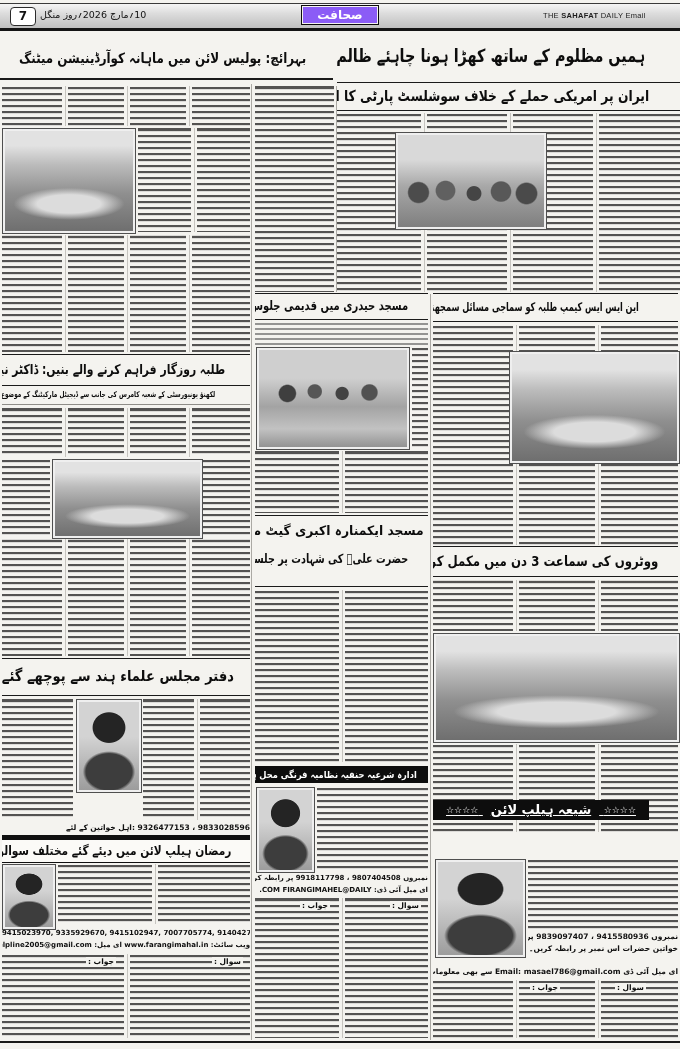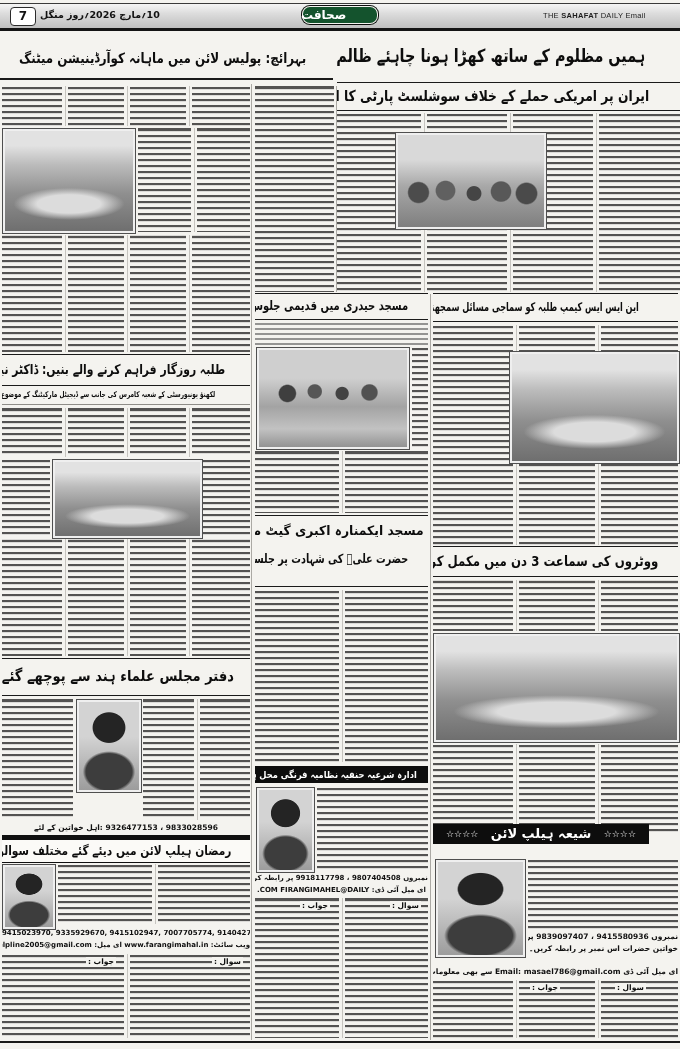--- a/index.html
+++ b/index.html
@@ -1,31 +1,31 @@
 <!DOCTYPE html>
 <html><head>
 <meta charset="utf-8">
 <style>
   html,body{margin:0;padding:0;background:#e9e8e4;}
   #page{position:relative;width:680px;height:1049px;margin:0 auto;background:#f4f3ef;
         font-family:"DejaVu Sans",sans-serif;overflow:hidden;}
   .abs{position:absolute;}
   .urdu{direction:rtl;font-family:"DejaVu Sans",sans-serif;}
   .nowrap{white-space:nowrap;overflow:hidden;}
-  .ctr{text-align:center;}
-  .bold{font-weight:bold;}
+  .ctr{text-align:right;}
+  .bold{font-weight:normal;}
   .black{color:#111;}
 
   
   .hbar{background:linear-gradient(180deg,#f5f5f5 0%,#dcdcdc 40%,#bfbfbf 100%);
         border-top:1px solid #3a3a3a;border-bottom:3px solid #141414;}
   .pgnum{background:#fff;border:1px solid #2b2b2b;border-radius:4px;
          font:bold 12px/17px "DejaVu Sans",sans-serif;text-align:center;color:#111;}
-  .oval{background:#14532d;border-radius:9px;color:#fff;
-        font:bold 12px/20px "DejaVu Sans",sans-serif;
+  .oval{background:#8b5cf6;border-radius:0;color:#fff;
+        font:bold 12px/20px "DejaVu Sans",sans-serif;text-align:center;
         box-shadow:inset 0 0 0 1px #0c0c0c, inset 0 0 0 2px #f4f3ef;}
   .meng{font:7.5px/11px "Liberation Sans",sans-serif;color:#1c1c1c;letter-spacing:.3px;}
 
   
   .hrule{background:#1a1a1a;}
   .hrule-lt{background:#8f8d88;}
   .vrule{background:#aba9a4;width:1px;}
 
   
   .hd{color:#0d0d0d;font-weight:bold;}
@@ -133,21 +133,21 @@
   <div class="abs sim" style="left:433px;top:580px;width:245px;height:51px;">
     <i class="gut" style="left:80px;"></i>
       <i class="gut" style="left:162px;"></i>
   </div>
   <div class="abs photo ph-room" style="left:433px;top:633px;width:245px;height:108px;"></div>
   <div class="abs sim" style="left:433px;top:744px;width:245px;height:88px;">
     <i class="gut" style="left:80px;"></i>
       <i class="gut" style="left:162px;"></i>
   </div>
 
-  <div class="abs blk-banner urdu nowrap" style="left:433px;top:824px;width:216px;height:20px;font-size:13px;line-height:20px;">
+  <div class="abs blk-banner urdu nowrap" style="left:433px;top:800px;width:216px;height:20px;font-size:13px;line-height:20px;text-decoration:underline;">
     <span class="stars">☆☆☆☆</span>
     <span style="padding:0 8px;">شیعہ ہیلپ لائن</span>
     <span class="stars">☆☆☆☆</span>
   </div>
   <div class="abs photo ph-portrait" style="left:435px;top:859px;width:89px;height:97px;"></div>
   <div class="abs sim" style="left:528px;top:859px;width:150px;height:70px;"></div>
   <div class="abs urdu contact-line nowrap ctr" style="left:528px;top:931px;width:150px;height:11px;font-size:7.5px;line-height:11px;">نمبروں 9415580936 ، 9839097407 پر رابطہ کر سکتے ہیں</div>
   <div class="abs urdu contact-line nowrap ctr" style="left:528px;top:943px;width:150px;height:11px;font-size:7.5px;line-height:11px;">خواتین حضرات اس نمبر پر رابطہ کریں۔ 6386897124</div>
   <div class="abs urdu contact-line nowrap ctr" style="left:433px;top:966px;width:245px;height:11px;font-size:7.5px;line-height:11px;">ای میل آئی ڈی Email: masael786@gmail.com سے بھی معلومات حاصل کر سکتے ہیں</div>
   <div class="abs sim" style="left:433px;top:980px;width:245px;height:58px;">

